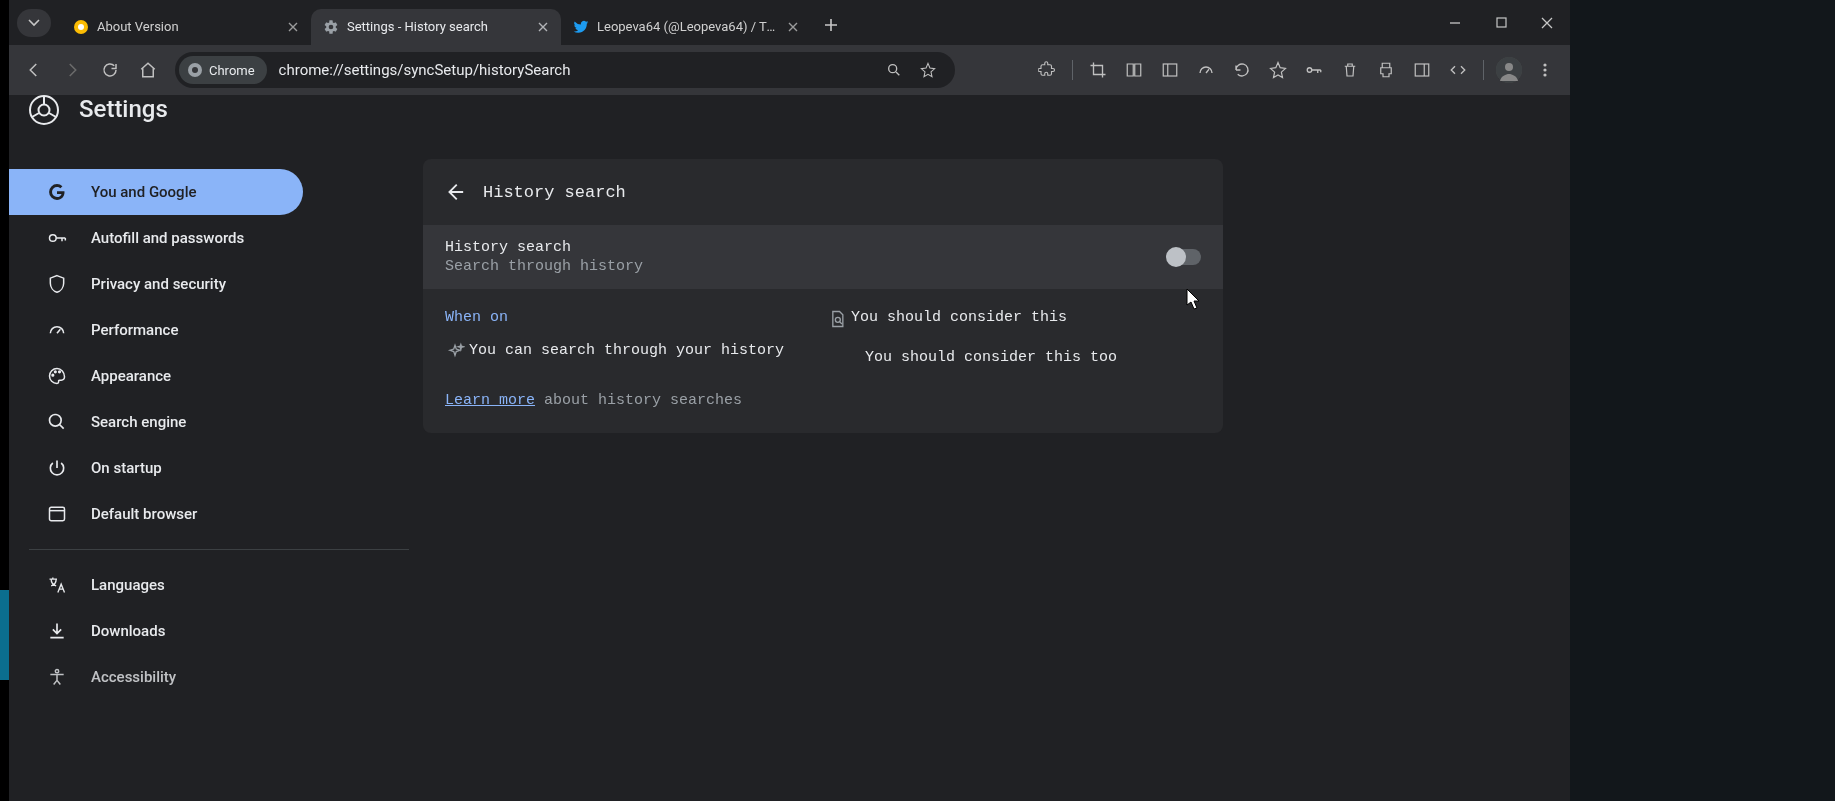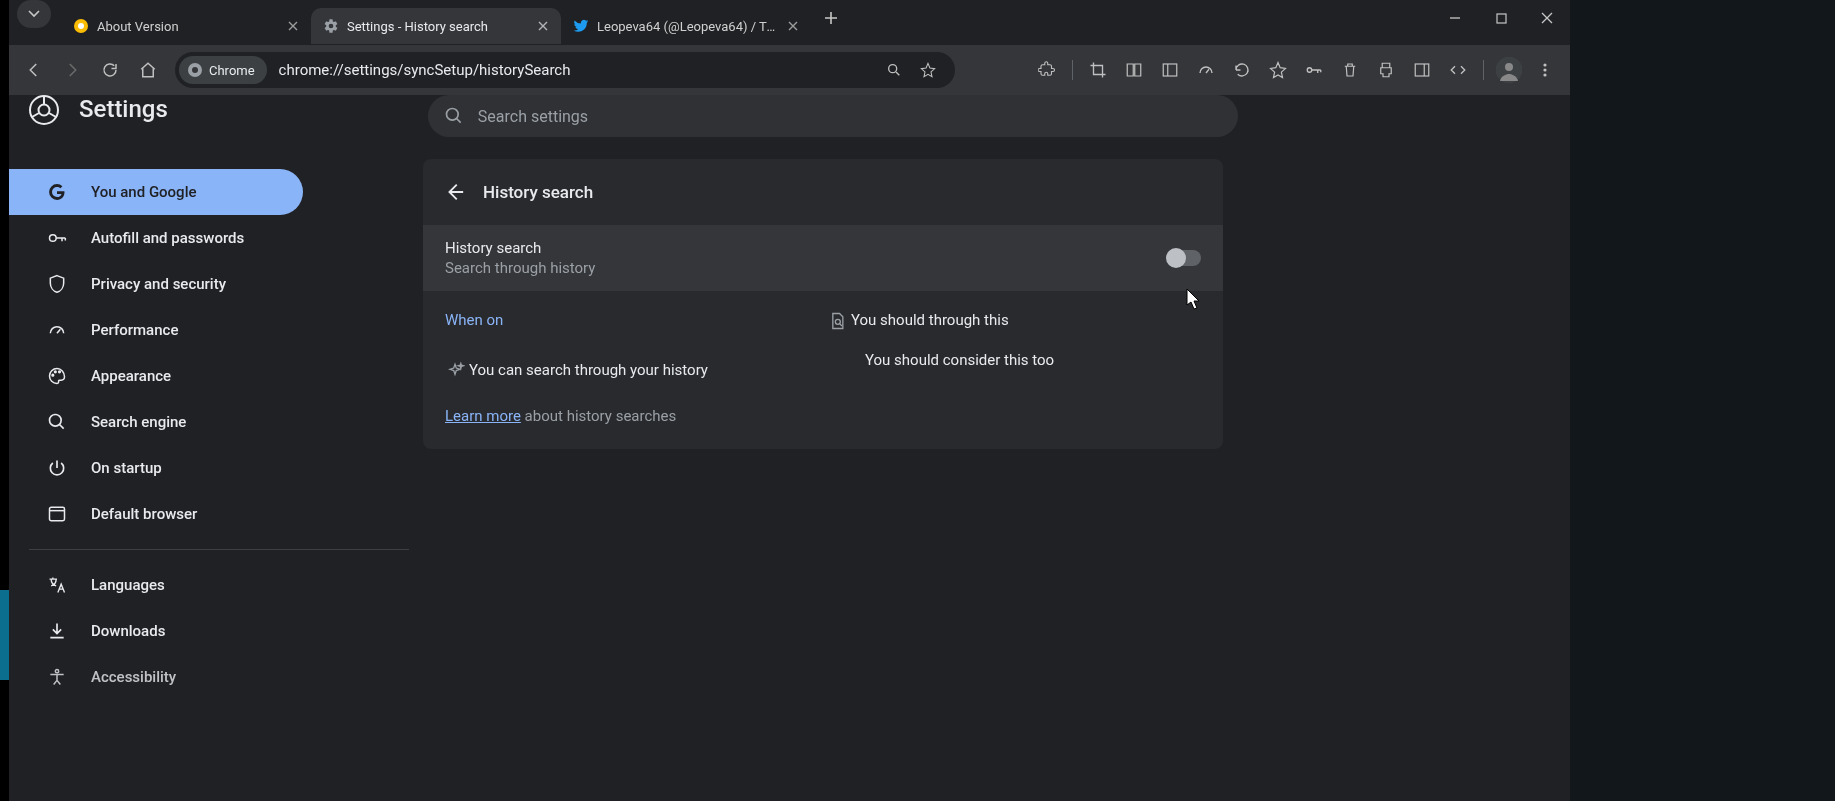--- a/index.html
+++ b/index.html
@@ -22,21 +22,21 @@
   .background-bar {
     position: absolute;
     left: 0; top: 590px; width: 9px; height: 90px;
     background: #0b6e8f;
   }
 
   
   .title-bar {
     height: 45px;
     display: flex;
-    align-items: flex-start;
+    align-items: center;
     background: #202124;
   }
   .search-tabs-btn {
     width: 34px; height: 28px;
     border-radius: 14px;
     background: #35363a;
     margin: 0 10px 0 8px;
     display: flex; align-items: center; justify-content: center;
     color: #c7c7c7;
   }
@@ -142,20 +142,21 @@
   .sidebar-item.active {
     background: #8ab4f8;
     color: #202124;
   }
   .sidebar-item .side-icon { width:20px; height:20px; display:flex; align-items:center; justify-content:center; }
   .sidebar-divider { height:1px; background:#3c4043; margin: 12px 20px; width: 380px; }
 
   .content {
     flex:1;
     padding: 0;
+    font-family: Liberation Mono, monospace;
   }
   .card {
     width: 800px;
     background:#292a2d;
     border-radius: 8px;
     overflow:hidden;
     margin-top: 0;
   }
   .card-header {
     height: 66px; display:flex; align-items:center; padding: 0 20px; gap:18px;
@@ -175,21 +176,21 @@
   }
   .toggle-knob {
     position:absolute; left:-1px; top:-2px; width:20px; height:20px; border-radius:50%;
     background:#bdc1c6;
   }
 
   .info-cols {
     display:flex; padding: 20px 22px 4px 22px; gap: 8px;
   }
   .info-col { flex:1; }
-  .info-col-title { color:#8ab4f8; font-size:15px; margin-bottom: 32px; }
+  .info-col-title { color:#8ab4f8; font-size:15px; margin-bottom: 16px; }
   .info-line { display:flex; gap: 4px; color:#e8eaed; font-size:15px; margin-bottom: 20px; align-items:flex-start; }
   .info-line .info-icon { width:20px; flex-shrink:0; color:#9aa0a6; display:flex; }
   .info-line.no-icon { padding-left: 38px; }
   .learn-row { padding: 2px 22px 24px 22px; font-size:15px; }
   .learn-link { color:#8ab4f8; text-decoration: underline; }
   .learn-suffix { color:#9aa0a6; }
 
   .cursor {
     position:absolute; width:18px; height:22px;
   }
@@ -420,27 +421,20 @@
   <div class="settings-root">
     <div class="settings-header">
       <span class="settings-logo">
         <svg width="30" height="30" viewBox="0 0 30 30">
             <circle cx="15" cy="15" r="14" stroke="#e8eaed" stroke-width="2" fill="none"></circle>
             <circle cx="15" cy="15" r="5.5" stroke="#e8eaed" stroke-width="2" fill="none"></circle>
             <path d="M15 1v8M3 22l7-4M27 22l-7-4" stroke="#e8eaed" stroke-width="2"></path>
           </svg>
       </span>
       <span class="settings-title">Settings</span>
-      <div class="settings-search">
-        <svg width="20" height="20" viewBox="0 0 24 24">
-            <circle cx="10" cy="10" r="7" stroke="#9aa0a6" stroke-width="2" fill="none"></circle>
-            <path d="M15 15l5 5" stroke="#9aa0a6" stroke-width="2"></path>
-          </svg>
-        <span>Search settings</span>
-      </div>
     </div>
 
     <div class="settings-body">
       <div class="sidebar">
         <div class="sidebar-item active">
           <span class="side-icon">
               <svg width="20" height="20" viewBox="0 0 24 24" fill="#202124">
                 <path d="M21.35 11.1H12v3.2h5.4c-.5 2.4-2.6 3.7-5.4 3.7a6 6 0 1 1 0-12c1.6 0 3 .6 4.1 1.6l2.4-2.4A9.5 9.5 0 0 0 12 2.5a9.5 9.5 0 1 0 0 19c5.4 0 9-3.8 9-9.1 0-.5 0-.9-.15-1.3z"></path>
               </svg>
             </span>
@@ -572,21 +566,21 @@
             </div>
             <div class="info-col">
               <div class="info-line">
                 <span class="info-icon">
                     <svg width="20" height="20" viewBox="0 0 24 24" stroke="#9aa0a6" stroke-width="1.6" fill="none">
                       <path d="M7 3h8l4 4v14H7z"></path>
                       <circle cx="13" cy="13" r="3"></circle>
                       <path d="M15.5 15.5L18 18"></path>
                     </svg>
                   </span>
-                <span>You should through this</span>
+                <span>You should consider this</span>
               </div>
               <div class="info-line no-icon">
                 <span>You should consider this too</span>
               </div>
             </div>
           </div>
 
           <div class="learn-row">
             <span class="learn-link">Learn more</span><span class="learn-suffix"> about history searches</span>
           </div>

